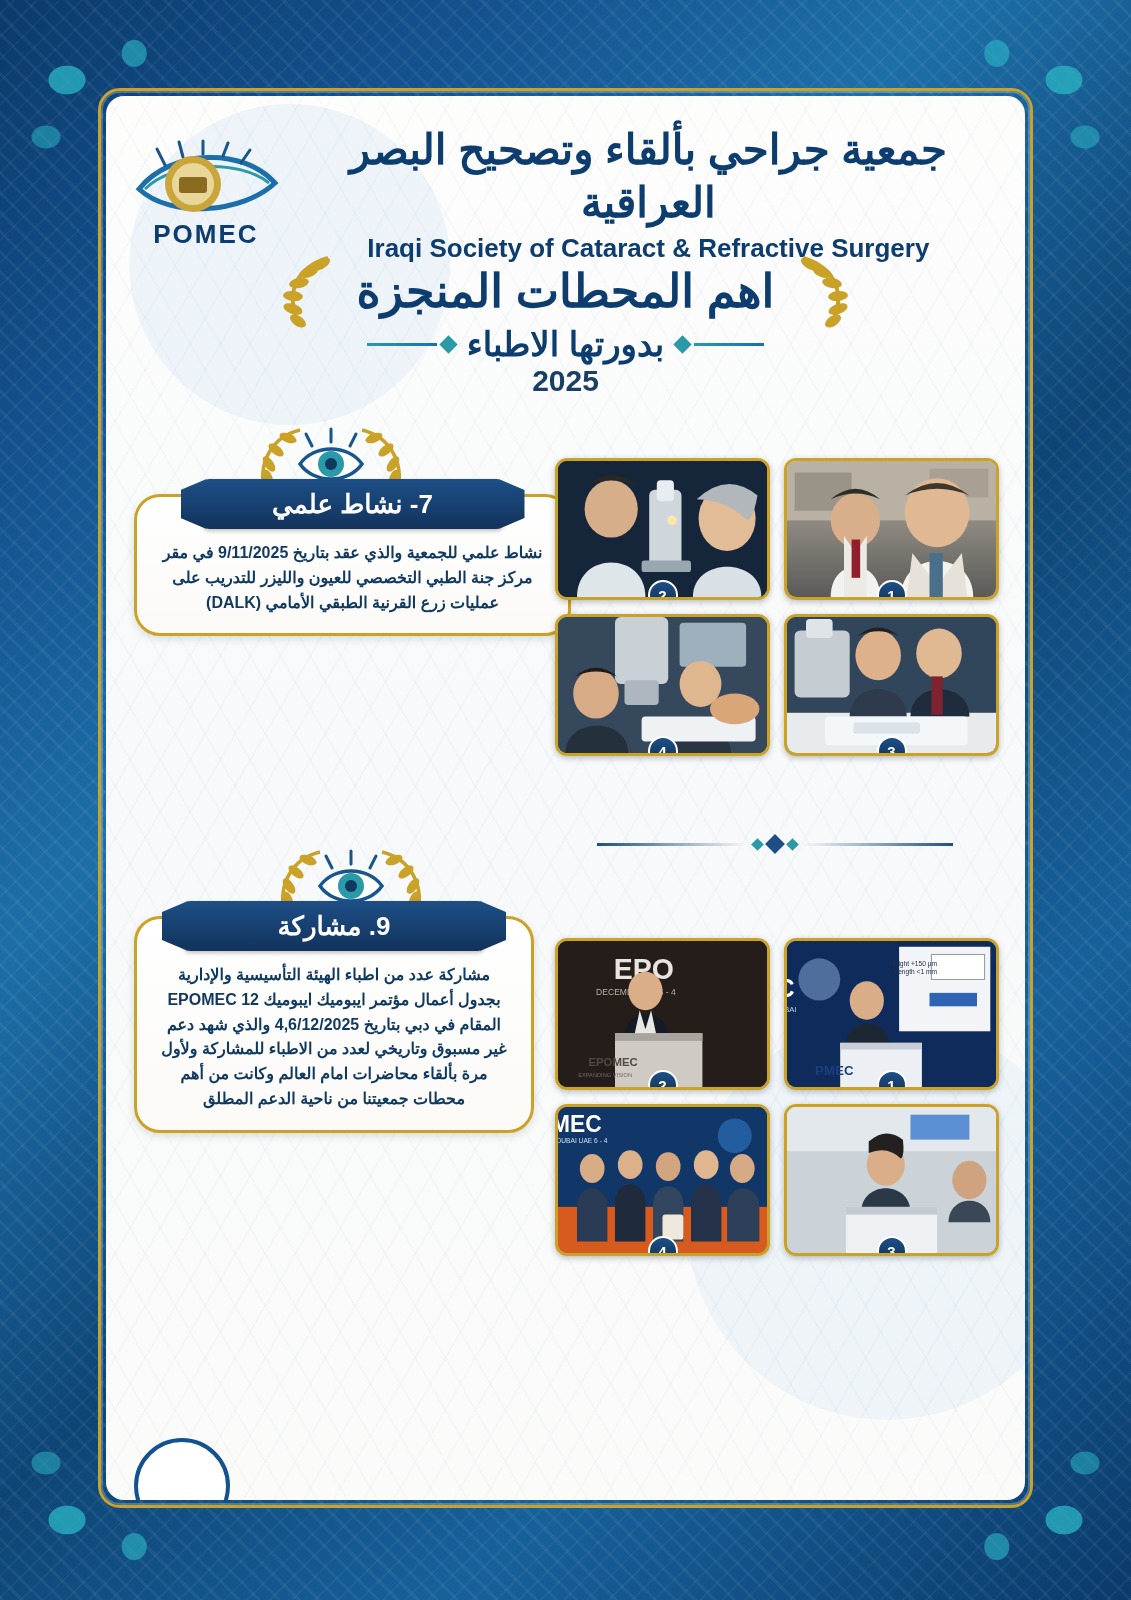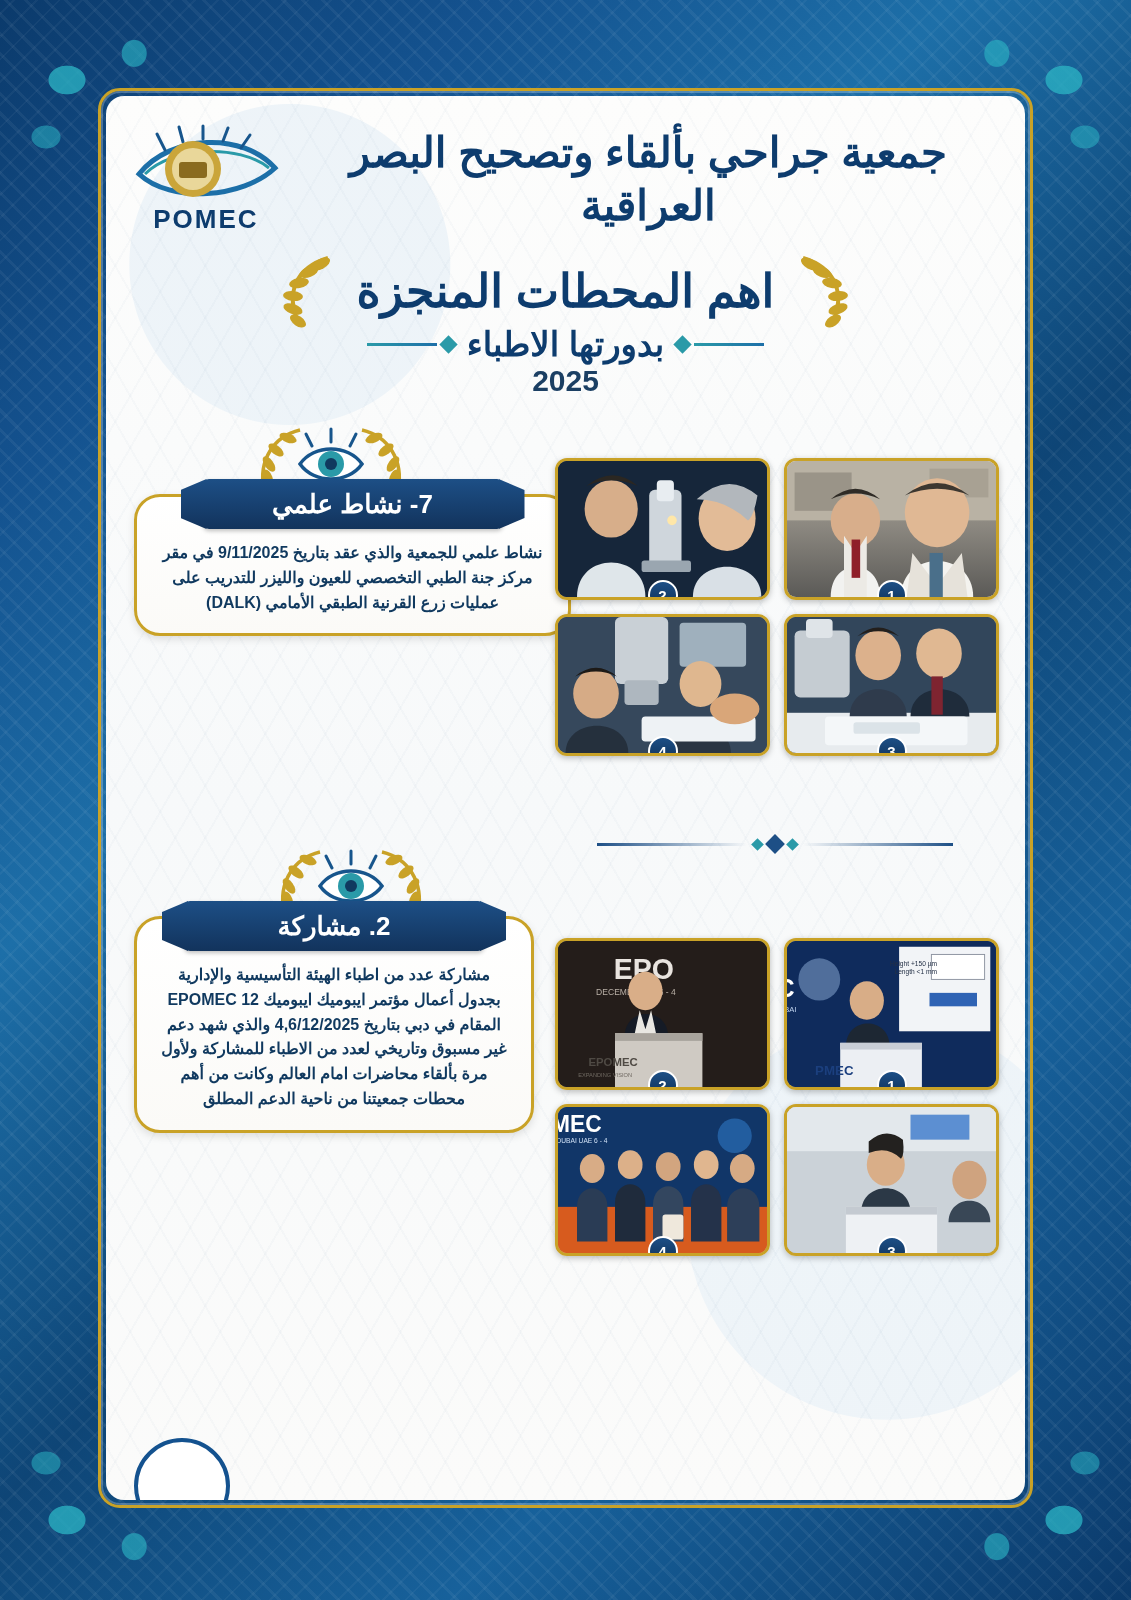--- a/index.html
+++ b/index.html
@@ -222,20 +222,21 @@
             </g>
             <circle cx="62" cy="45" r="28" fill="#caa53a"></circle>
             <circle cx="62" cy="45" r="21" fill="#e9d79a"></circle>
             <rect x="48" y="38" width="28" height="16" rx="3" fill="#8a6b1f"></rect>
           </svg>
         </div>
         <div class="logo-text">POMEC</div>
       </div>
       <div class="titles">
         <div class="title-ar">جمعية جراحي بألقاء وتصحيح البصر العراقية</div>
+        <div class="title-en">Iraqi Society of Cataract &amp; Refractive Surgery</div>
       </div>
     </div>
 
     <div class="headline">
       <div class="headline-row">
         <div class="laurel left">
           <svg viewBox="0 0 70 78" width="70" height="78">
             <path d="M55,6 C22,16 12,42 26,72" fill="none" stroke="#c9a227" stroke-width="4"></path>
             <g fill="#c9a227">
               <ellipse cx="48" cy="12" rx="10" ry="5" transform="rotate(-28 48 12)"></ellipse>
@@ -414,21 +415,21 @@
           <circle cx="75" cy="40" r="6" fill="#10395f"></circle>
           <g stroke="#17558c" stroke-width="3" stroke-linecap="round">
             <line x1="56" y1="22" x2="50" y2="10"></line>
             <line x1="75" y1="18" x2="75" y2="5"></line>
             <line x1="94" y1="22" x2="100" y2="10"></line>
           </g>
         </svg>
       </div>
 
       <div class="card" style="left:28px; top:50px; width:400px;">
-        <div class="card-ribbon">2. مشاركة</div>
+        <div class="card-ribbon">9. مشاركة</div>
         <div class="card-body">مشاركة عدد من اطباء الهيئة التأسيسية والإدارية بجدول أعمال مؤتمر ايبوميك ايبوميك EPOMEC 12 المقام في دبي بتاريخ 4,6/12/2025 والذي شهد دعم غير مسبوق وتاريخي لعدد من الاطباء للمشاركة ولأول مرة بألقاء محاضرات امام العالم وكانت من أهم محطات جمعيتنا من ناحية الدعم المطلق</div>
       </div>
 
       <div class="photos" style="right:26px; top:72px; width:444px;">
         <div class="photo" style="height:152px;">
           <div class="scene" style="background:linear-gradient(180deg,#0d2550 0%,#133166 55%,#0b1c3d 100%);">
             <svg viewBox="0 0 220 152" width="100%" height="100%" preserveAspectRatio="none">
               <rect x="0" y="0" width="220" height="152" fill="#0f2b5c"></rect>
               <rect x="118" y="6" width="96" height="88" fill="#f2f4f7"></rect>
               <rect x="152" y="14" width="56" height="26" fill="#ffffff" stroke="#8c93a0"></rect>

